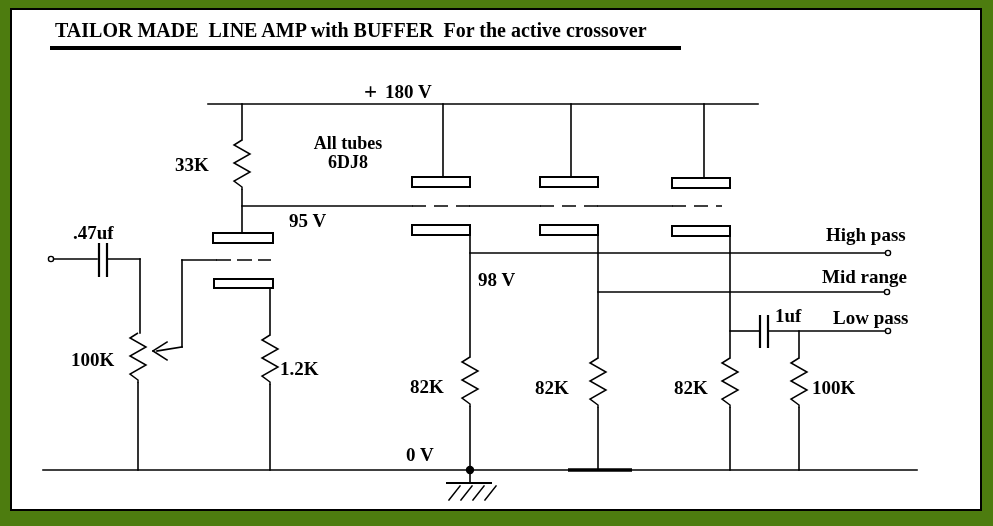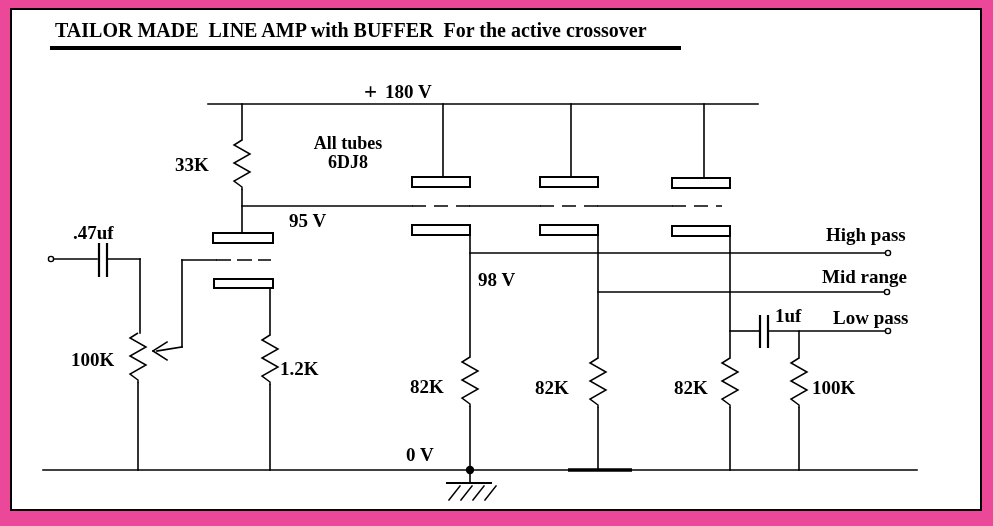--- a/index.html
+++ b/index.html
@@ -1,17 +1,17 @@
 <!DOCTYPE html>
 <html><head>
 <meta charset="utf-8">
 <style>
   html,body{margin:0;padding:0;background:#ffffff;}
   .stage{
-    position:relative;width:993px;height:526px;background:#ec4899;
+    position:relative;width:993px;height:526px;background:#4d7c0f;
     font-family:"Liberation Serif","DejaVu Serif",serif;overflow:hidden;
   }
   svg{position:absolute;left:0;top:0;}
   .w  {stroke:#000;stroke-width:1.6;fill:none;stroke-linecap:square;}
   .w2 {stroke:#000;stroke-width:2;fill:#ffffff;}
   .plate{stroke:#000;stroke-width:2;fill:#ffffff;}
   .cap{stroke:#000;stroke-width:2.2;fill:none;stroke-linecap:butt;}
   .thick{stroke:#000;stroke-width:3.5;fill:none;}
   .gdash{stroke:#000;stroke-width:1.6;fill:none;stroke-dasharray:14 8;}
   .g1dash{stroke:#000;stroke-width:1.6;fill:none;stroke-dasharray:15 6;}

